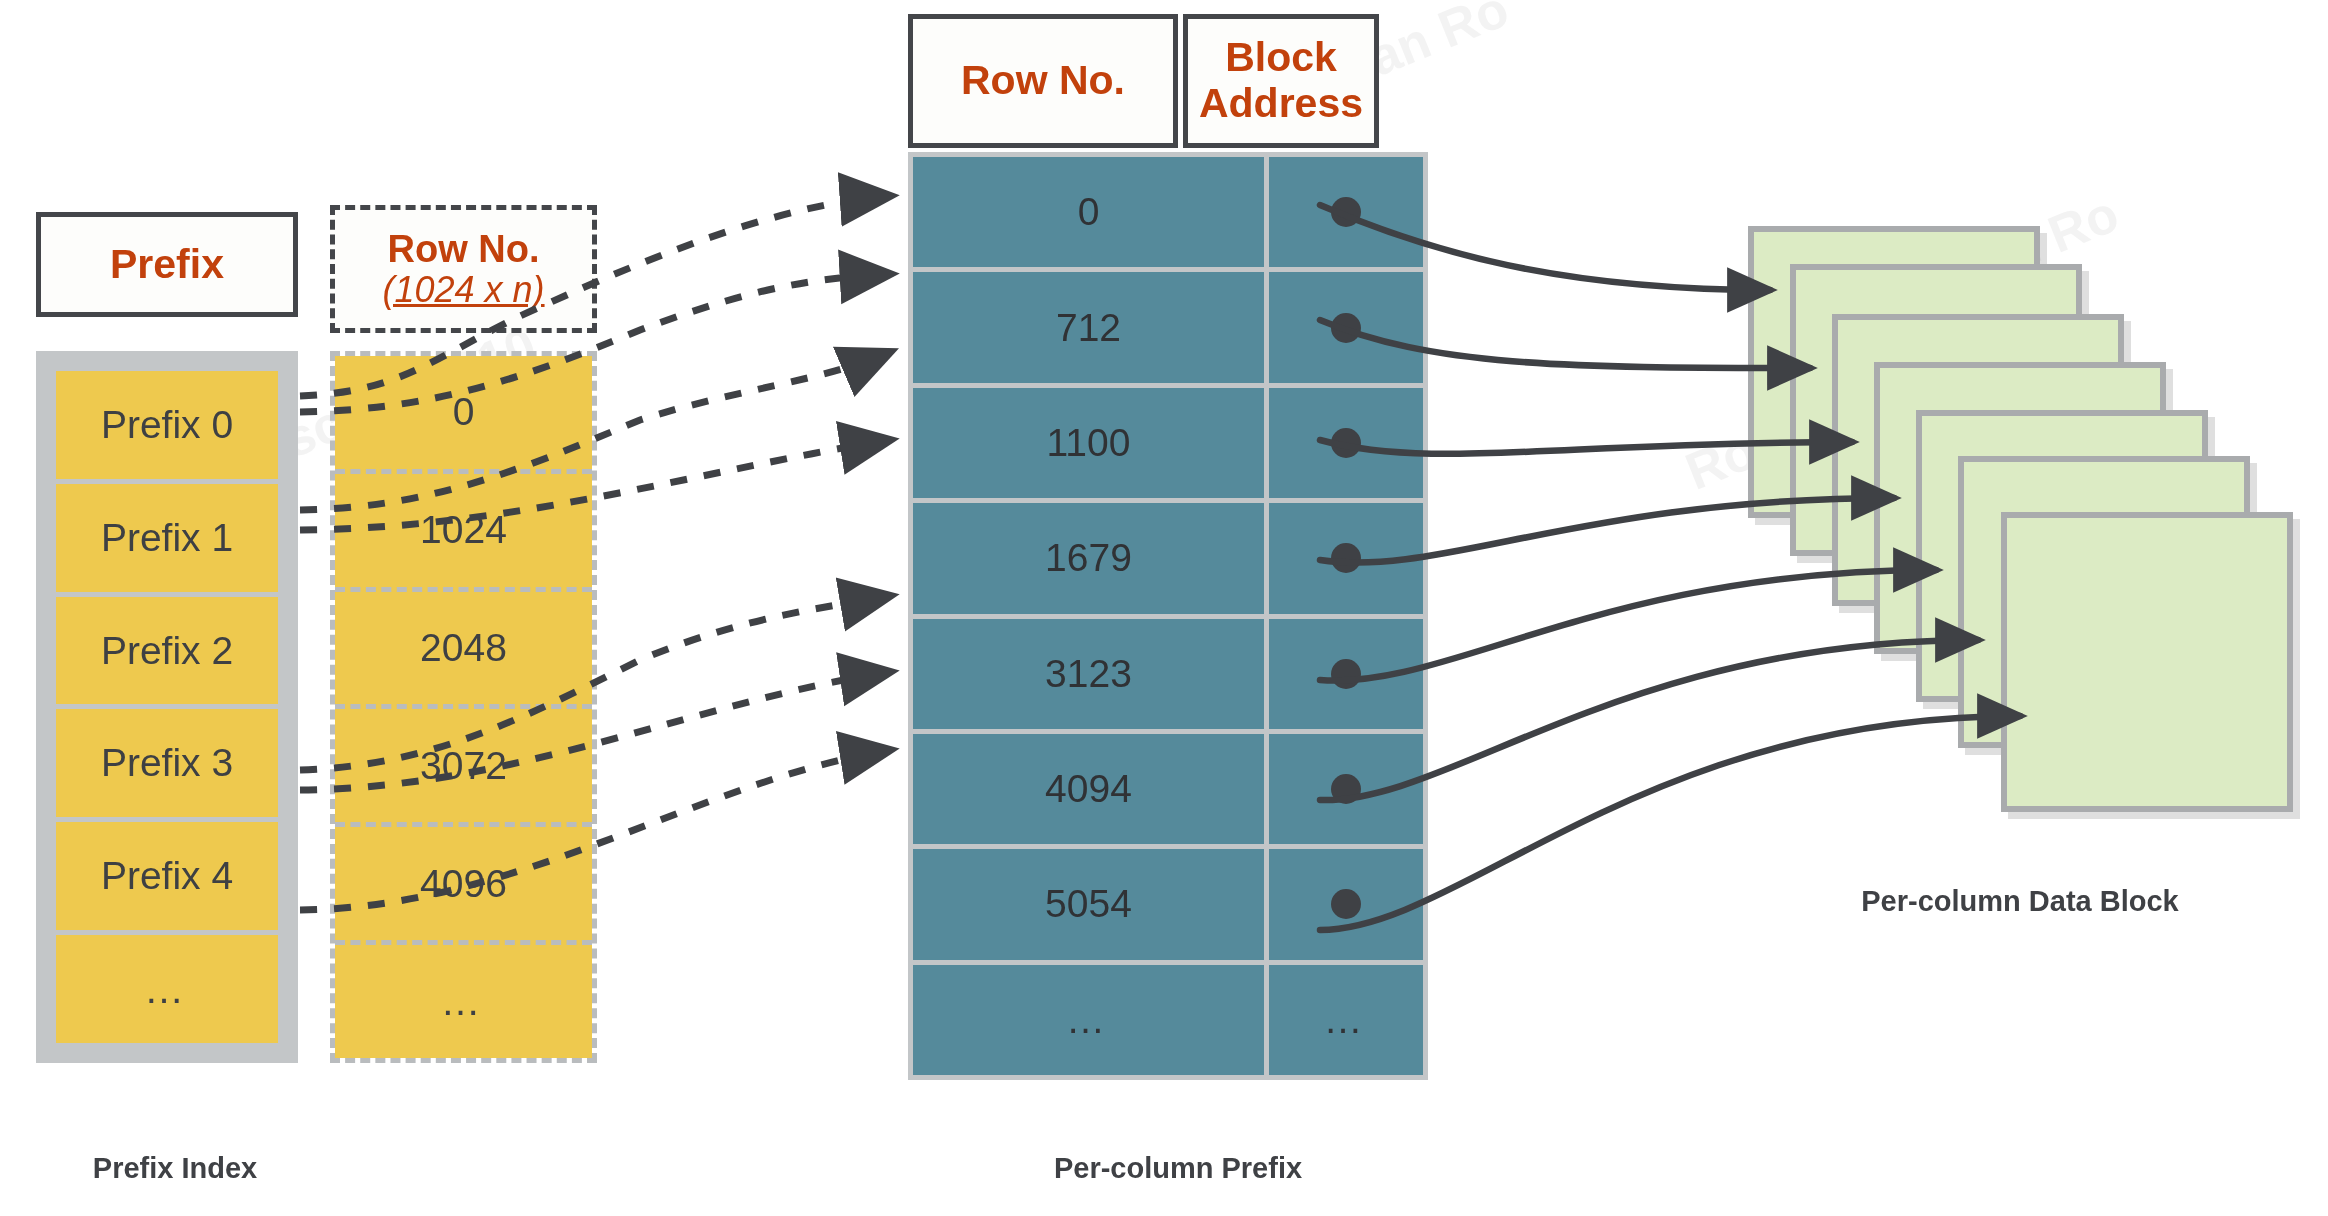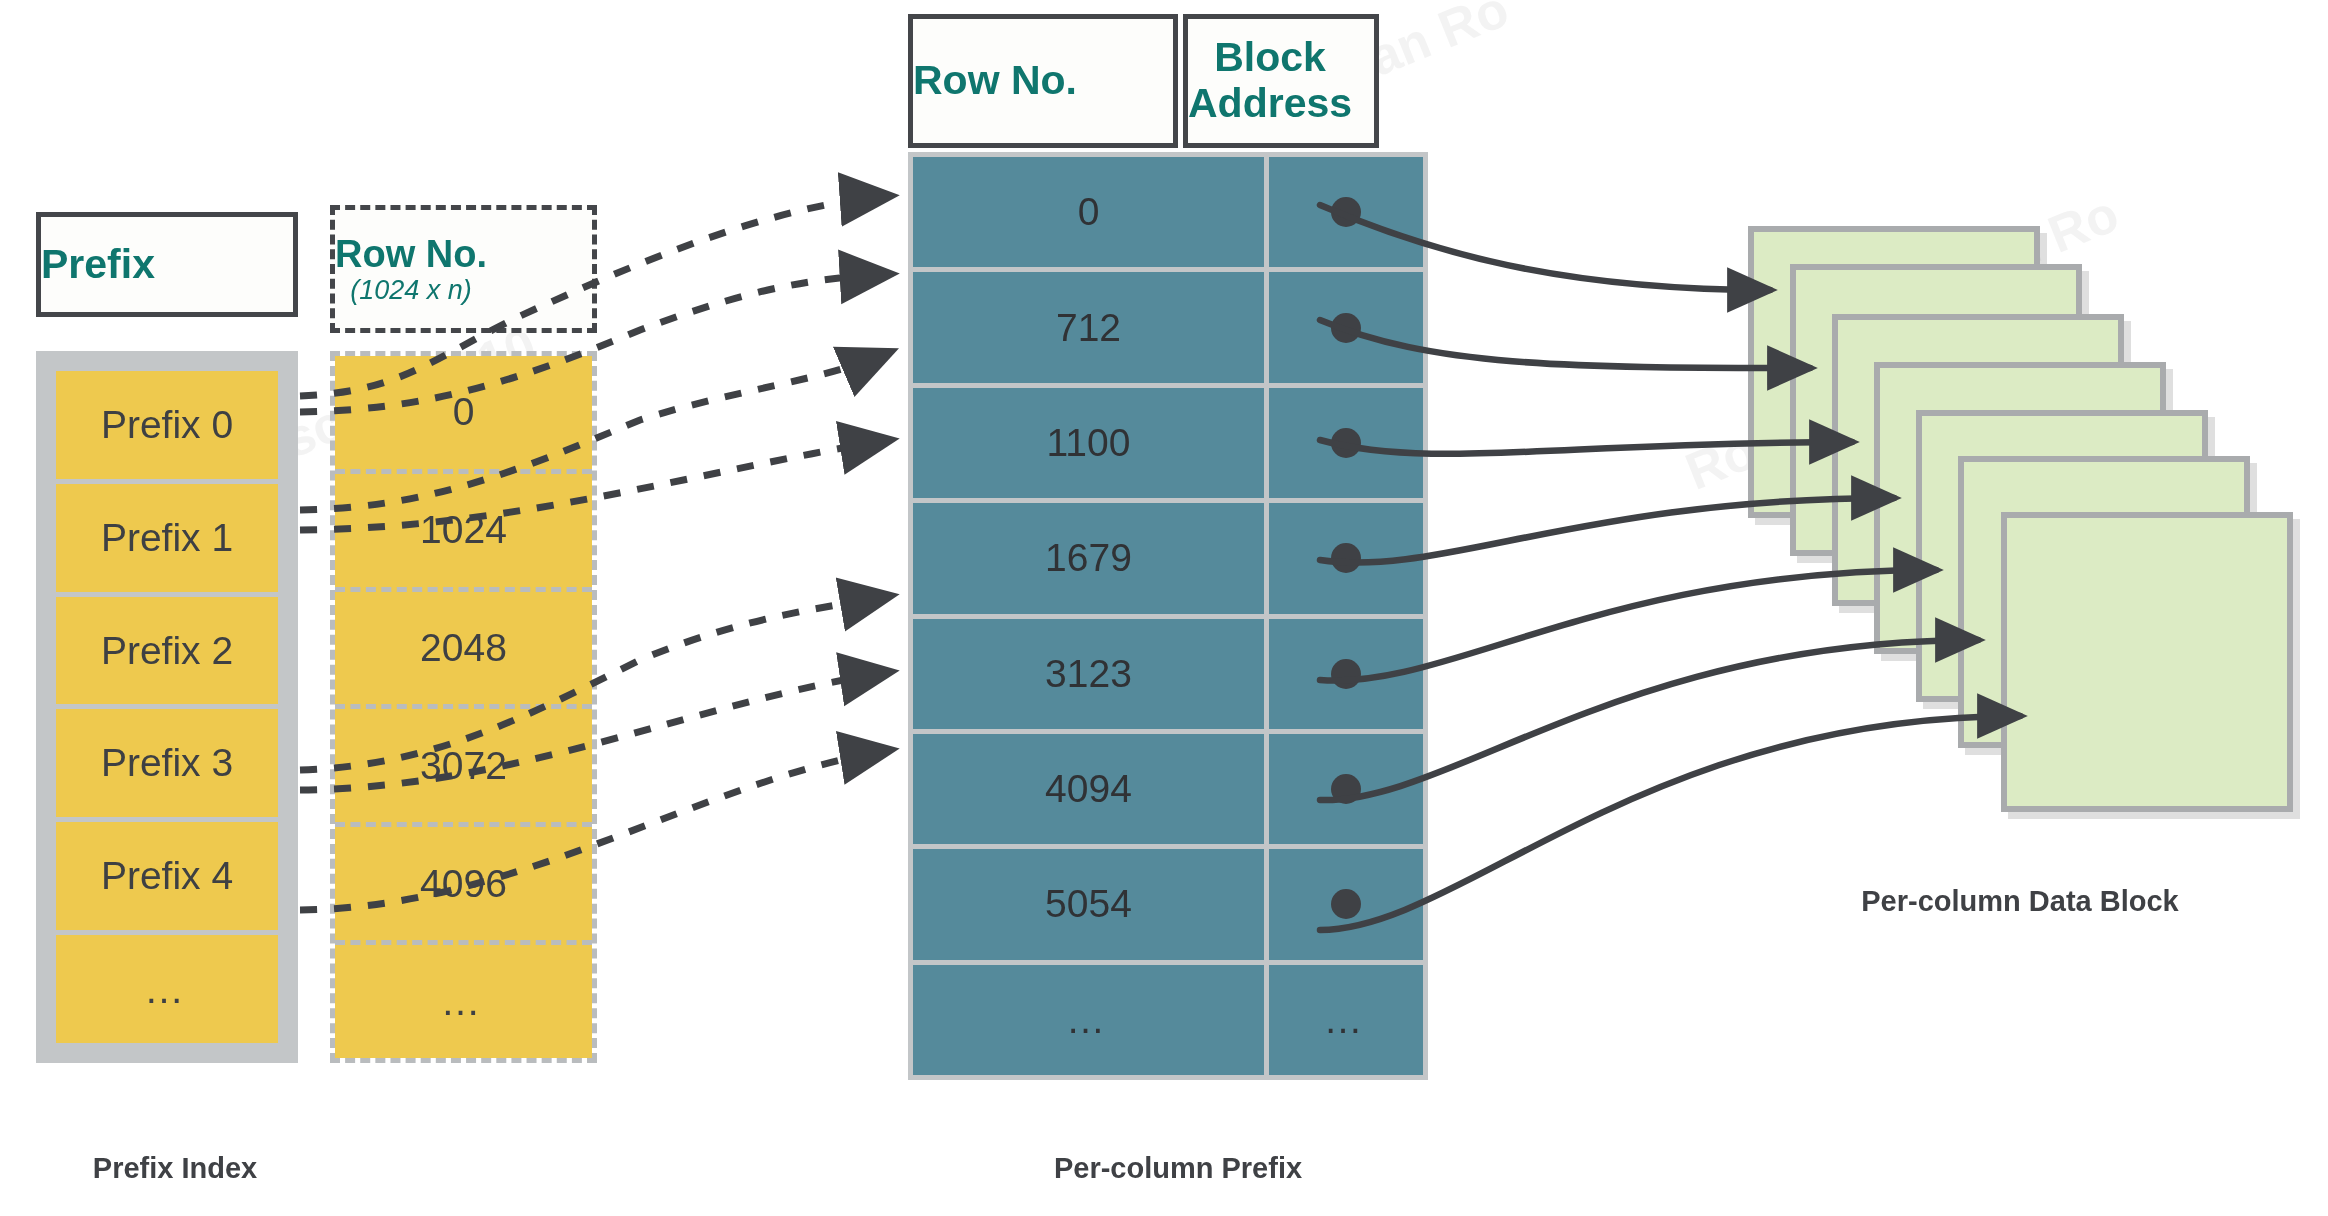--- a/index.html
+++ b/index.html
@@ -14,24 +14,24 @@
     color: #3d3d3d;
   }
   #stage { position: absolute; inset: 0; }
 
   
   .hdr-box {
     position: absolute;
     background: #fdfdfb;
     border: 5px solid #44464a;
     box-sizing: border-box;
-    display: flex; align-items: center; justify-content: flex-start;
+    display: flex; align-items: center; justify-content: center;
     text-align: center;
     font-weight: bold;
-    color: #0f766e;
+    color: #c2410c;
     line-height: 1.12;
   }
   .hdr-box.dashed {
     border: 5px dashed #44464a;
     font-weight: bold;
   }
 
   
   .pfx-col {
     position: absolute;
@@ -145,21 +145,21 @@
   <div class="gblock" style="left:1958px;  top:456px; width:292px; height:292px;"></div>
   <div class="gblock" style="left:2001px;  top:512px; width:292px; height:300px;"></div>
 
   <div class="hdr-box" style="left:36px; top:212px; width:262px; height:105px; font-size:41px;">
     <span>Prefix</span>
   </div>
 
   <div class="hdr-box dashed" style="left:330px; top:205px; width:267px; height:128px; font-size:38px;">
     <div>
       <div>Row No.</div>
-      <div style="font-weight:normal;font-style:italic;font-size:27px;">(1024 x n)</div>
+      <div style="font-weight:normal;font-style:italic;font-size:36px;text-decoration:underline;">(1024 x n)</div>
     </div>
   </div>
 
   <div class="pfx-col" style="left:36px; top:351px; width:262px; height:712px;">
     <div class="pfx-cell">Prefix 0</div>
     <div class="pfx-cell">Prefix 1</div>
     <div class="pfx-cell">Prefix 2</div>
     <div class="pfx-cell">Prefix 3</div>
     <div class="pfx-cell">Prefix 4</div>
     <div class="pfx-cell ell">…</div>

